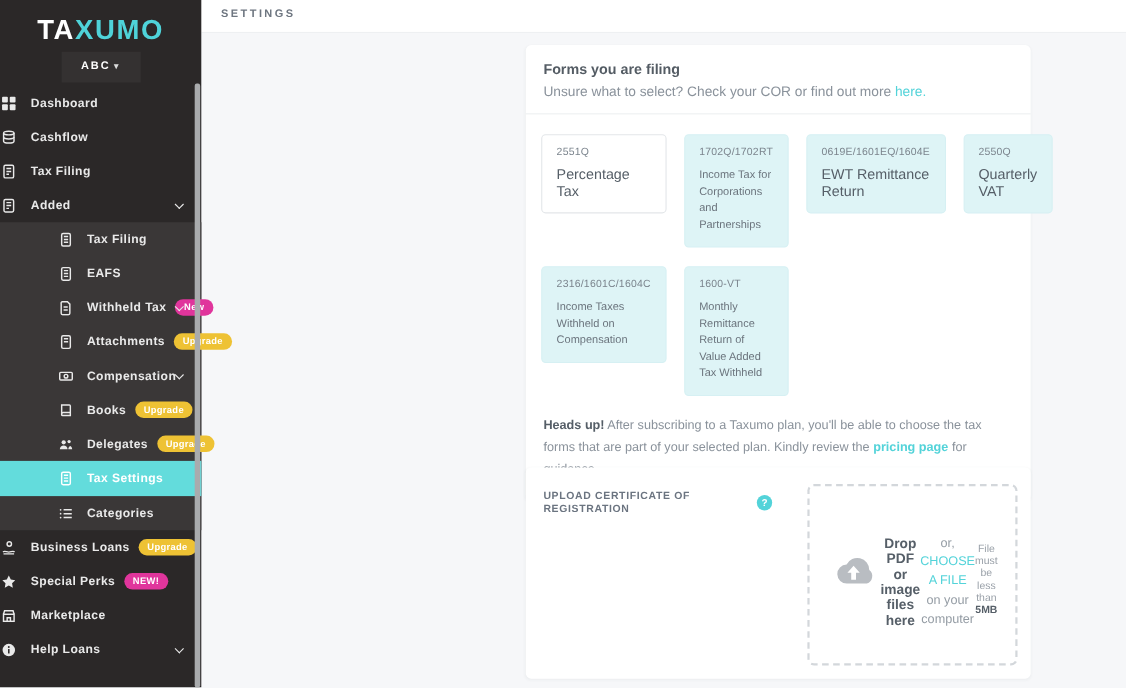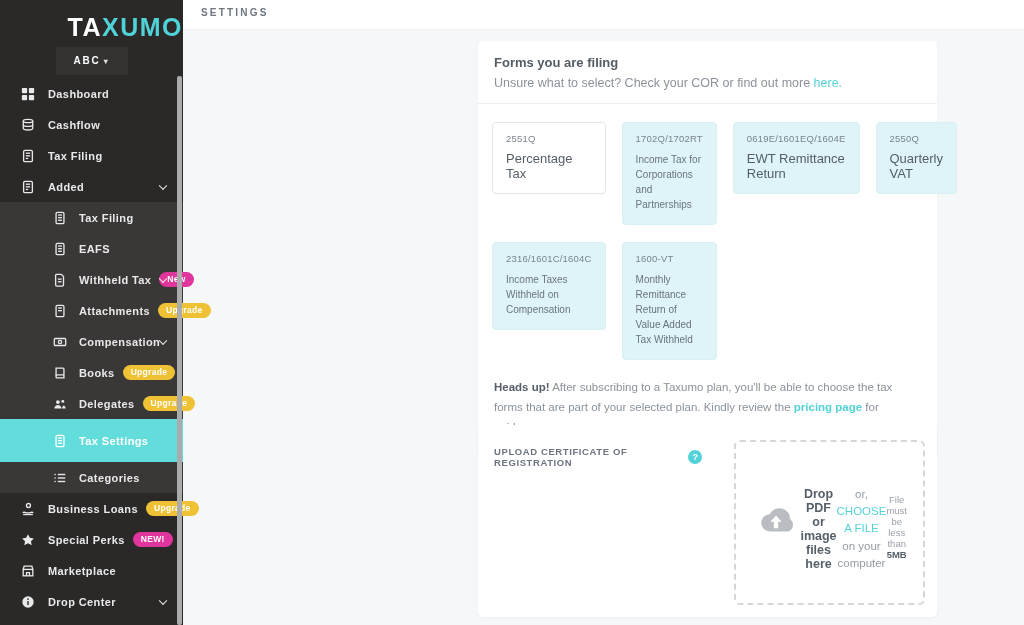--- a/index.html
+++ b/index.html
@@ -4,32 +4,32 @@
 <style>
   * { margin:0; padding:0; box-sizing:border-box; }
   html,body { width:1024px; height:625px; overflow:hidden; }
   body { font-family:"Liberation Sans", sans-serif; background:#f6f7f9; position:relative; }
   a { text-decoration:none; cursor:pointer; }
   .teal { color:#53d3d9; }
 
   
   .sidebar { position:absolute; left:0; top:0; width:183px; height:625px; background:#2b2828; color:#e9e9e9; z-index:3; }
   .sb-scrollbar { position:absolute; right:1px; top:76px; width:5px; height:549px; background:#a9abad; border-radius:2px; }
-  .logo { text-align:right; padding-top:13px; font-size:25px; font-weight:800; letter-spacing:1.5px; color:#ffffff; cursor:pointer; }
+  .logo { text-align:center; padding-top:13px; font-size:25px; font-weight:800; letter-spacing:1.5px; color:#ffffff; cursor:pointer; }
   .logo .logo-accent { color:#4fd3d9; }
   .org-box { width:72px; margin:5px auto 0; background:#343131; text-align:center; padding:8px 0 9px; font-size:10px; font-weight:700; letter-spacing:1.8px; color:#ffffff; cursor:pointer; }
   .org-caret { font-size:8px; margin-left:3px; color:#dcdcdc; }
   .nav { margin-top:3px; }
-  .nav-item { position:relative; height:31px; display:flex; align-items:center; padding-left:20px; font-size:11px; font-weight:700; letter-spacing:0.4px; cursor:pointer; white-space:nowrap; }
+  .nav-item { position:relative; height:31px; display:flex; align-items:center; font-size:11px; font-weight:700; letter-spacing:0.4px; cursor:pointer; white-space:nowrap; }
   .nav-icon { width:15px; height:15px; margin-right:13px; display:inline-flex; align-items:center; justify-content:center; flex:none; }
   .nav-icon svg { width:14px; height:14px; display:block; }
   .sub { background:#3a3737; }
   .sub .nav-item { padding-left:52px; }
   .sub .nav-icon { margin-right:12px; }
-  .nav-item.active { background:#63dcdc; color:#ffffff; height:43px;align-items:center; }
+  .nav-item.active { background:#63dcdc; color:#ffffff; height:32px;align-items:center; }
   .badge { margin-left:8px; padding:3px 8px 3px; border-radius:9px; font-size:8.5px; font-weight:700; letter-spacing:0.3px; line-height:1; }
   .badge-pink { background:#e0359c; color:#fff; }
   .badge-yellow { background:#eec234; color:#fff; }
   .chev { position:absolute; right:17px; top:50%; width:6px; height:6px; border-right:1.6px solid #e9e9e9; border-bottom:1.6px solid #e9e9e9; transform:translateY(-70%) rotate(45deg); }
 
   
   .main { position:absolute; left:183px; top:0; width:841px; height:521px; background:#f6f7f9; }
   .topbar { height:30px; background:#ffffff; border-bottom:1px solid #eef0f2; padding:7px 0 0 18px; font-size:10px; font-weight:700; letter-spacing:2.2px; color:#6e7680; }
 
   .card { position:absolute; left:295px; width:459px; background:#ffffff; border-radius:5px; box-shadow:0 1px 3px rgba(40,50,60,0.05); }
@@ -256,21 +256,21 @@
     </div>
 
     <div class="nav-item">
       <span class="nav-icon">
           <svg viewBox="0 0 16 16">
             <circle cx="8" cy="8" r="6.5" fill="currentColor"></circle>
             <rect x="7.2" y="6.9" width="1.6" height="4.6" fill="#2b2828"></rect>
             <circle cx="8" cy="4.7" r="1" fill="#2b2828"></circle>
           </svg>
         </span>
-      <span>Drop Center</span>
+      <span>Help Loans</span>
       <span class="chev"></span>
     </div>
 
   </div>
   <div class="sb-scrollbar"></div>
 </div>
 
 <div class="main">
   <div class="topbar">
     <span>SETTINGS</span>

